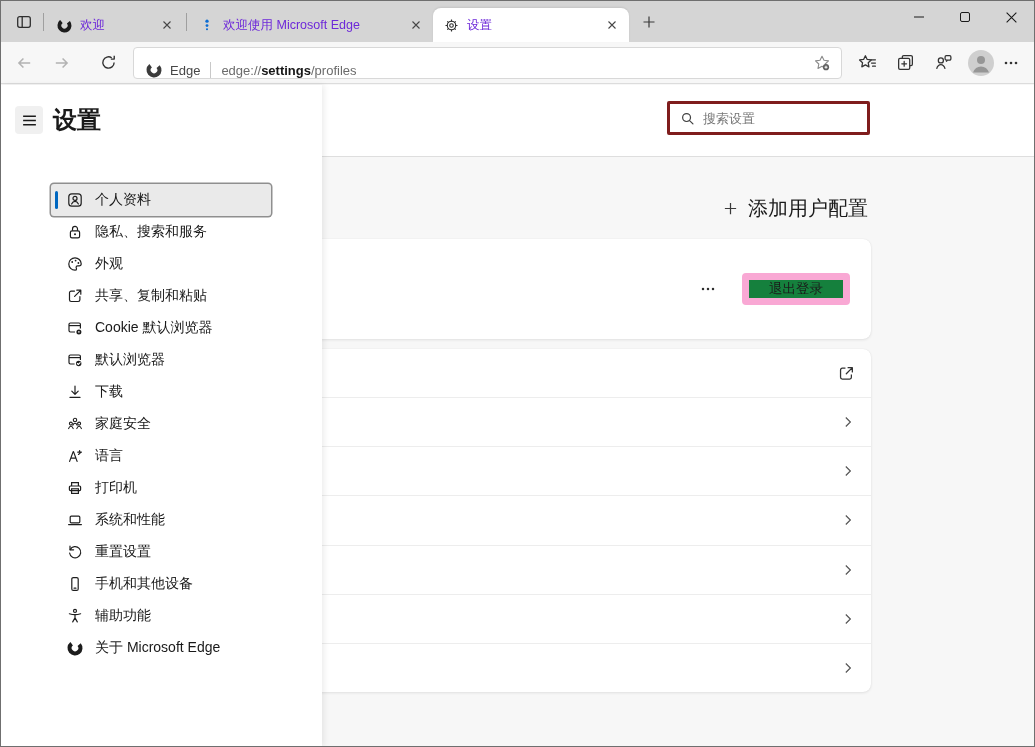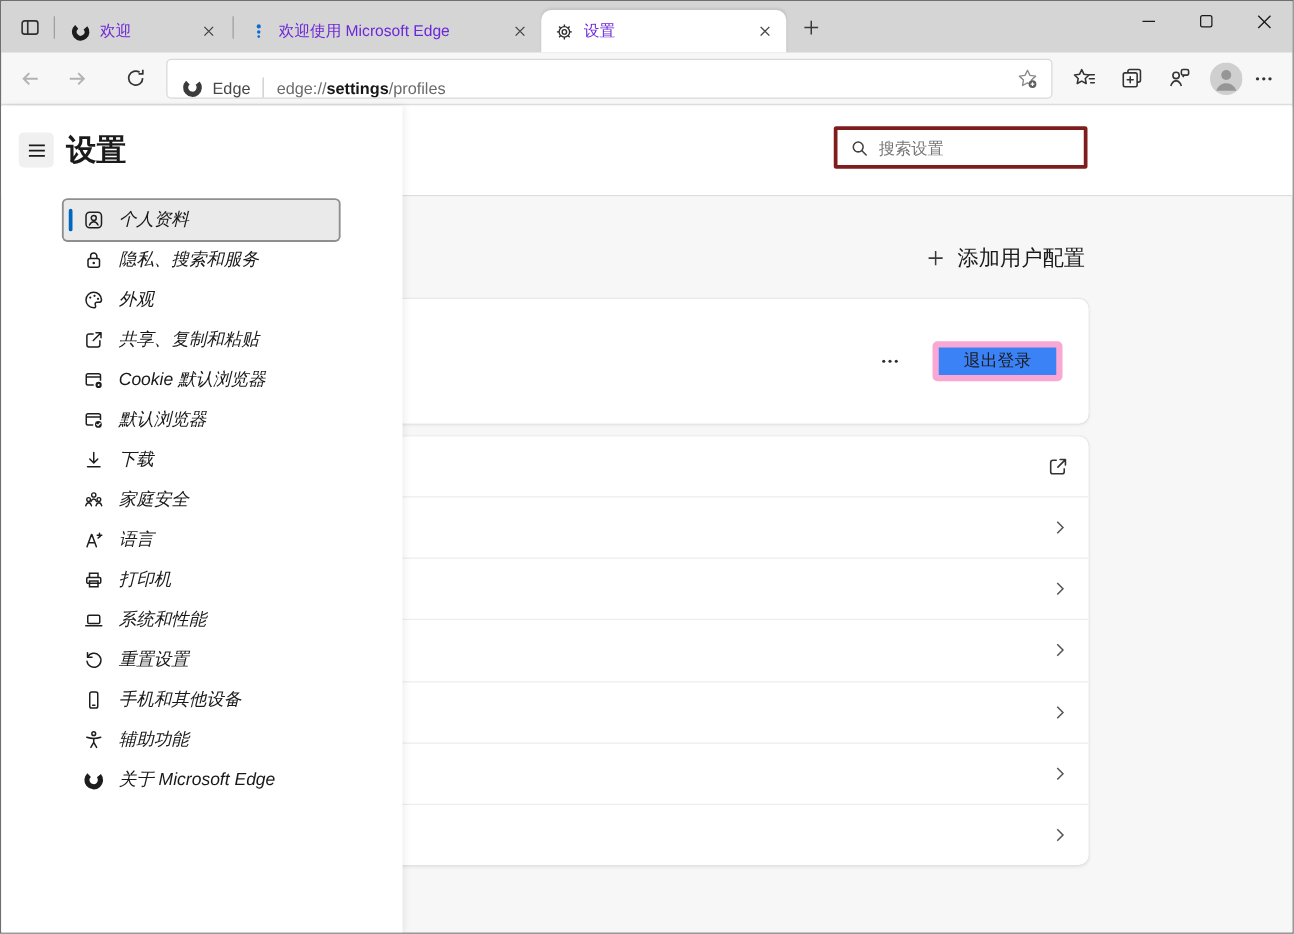--- a/index.html
+++ b/index.html
@@ -40,40 +40,40 @@
   .page { position:absolute; left:0; right:0; top:84px; bottom:0; background:#f7f7f7; }
   .page-header { position:relative; height:72px; background:#ffffff; border-bottom:1px solid #dedede; z-index:1; }
   .searchbox { position:absolute; top:16px; right:164px; width:203px; height:34px; background:#fff;
                border:3px solid #7f1d1d; border-radius:2px; display:flex; align-items:center; padding:0 8px 0 10px; }
   .searchbox input { border:none; outline:none; flex:1; font-size:13px; color:#1b1b1b; margin-left:8px; min-width:0;
                      font-family:"Liberation Sans","DejaVu Sans",sans-serif; background:transparent; }
   .searchbox input::placeholder { color:#767676; opacity:1; }
 
   .content { position:absolute; left:0; right:0; top:72px; bottom:0; }
   .add-profile { position:absolute; top:38px; right:166px; display:flex; align-items:center; gap:10px;
-                 background:none; border:none; font-size:17px; color:#1b1b1b; cursor:pointer;
+                 background:none; border:none; font-size:20px; color:#1b1b1b; cursor:pointer;
                  font-family:"Liberation Sans","DejaVu Sans",sans-serif; }
   .card { position:absolute; left:150px; right:163px; background:#ffffff; border-radius:8px;
           box-shadow:0 1px 3px rgba(0,0,0,.09), 0 0 1px rgba(0,0,0,.09); }
   .card-signout { top:82px; height:100px; display:flex; align-items:center; justify-content:flex-end; gap:20px; padding-right:21px; }
   .more-btn { width:28px; height:28px; border:none; background:none; display:flex; align-items:center; justify-content:center; cursor:pointer; }
-  .signout-btn { height:32px; min-width:100px; padding:0 20px; background:#3b82f6; border:5px solid #f9a8d4; border-radius:4px;
+  .signout-btn { height:32px; min-width:100px; padding:0 20px; background:#15803d; border:7px solid #f9a8d4; border-radius:4px;
                  font-size:13.5px; color:#1b1b1b; cursor:pointer; font-family:"Liberation Sans","DejaVu Sans",sans-serif; }
   .card-list { top:192px; height:343px; display:flex; flex-direction:column; overflow:hidden; }
   .row { flex:1; display:flex; align-items:center; justify-content:flex-end; padding-right:16px; border-bottom:1px solid #ededed; }
   .row:last-child { border-bottom:none; }
 
   
   .drawer { position:absolute; left:0; top:0; bottom:0; width:321px; background:#ffffff; z-index:10;
             box-shadow:2px 0 6px rgba(0,0,0,.08); }
   .drawer-header { display:flex; align-items:center; padding-top:19px; }
   .hamburger { width:28px; height:28px; margin-left:14px; background:#f0f0f0; border:none; border-radius:4px;
                display:flex; align-items:center; justify-content:center; cursor:pointer; }
   .drawer-title { margin-left:10px; font-size:24px; font-weight:700; color:#1a1a1a; }
-  .nav-list { margin-top:24px;font-style:italic; }
+  .nav-list { margin-top:48px; }
   .nav-item { position:relative; width:220px; height:32px; margin-left:50px; display:flex; align-items:center;
               padding-left:16px; gap:12px; border-radius:3px; font-size:14px; color:#191919; cursor:pointer; }
   .nav-item .ni-icon { width:16px; height:16px; flex:0 0 16px; display:flex; align-items:center; justify-content:center; }
   .nav-item.selected { background:#eaeaea; box-shadow:0 0 0 1.5px #8f8f8f; }
   .nav-item.selected::before { content:""; position:absolute; left:4px; top:7px; width:3px; height:18px;
                                background:#0067c0; border-radius:2px; }
   svg { display:block; }
 </style>
 </head>
 <body>

